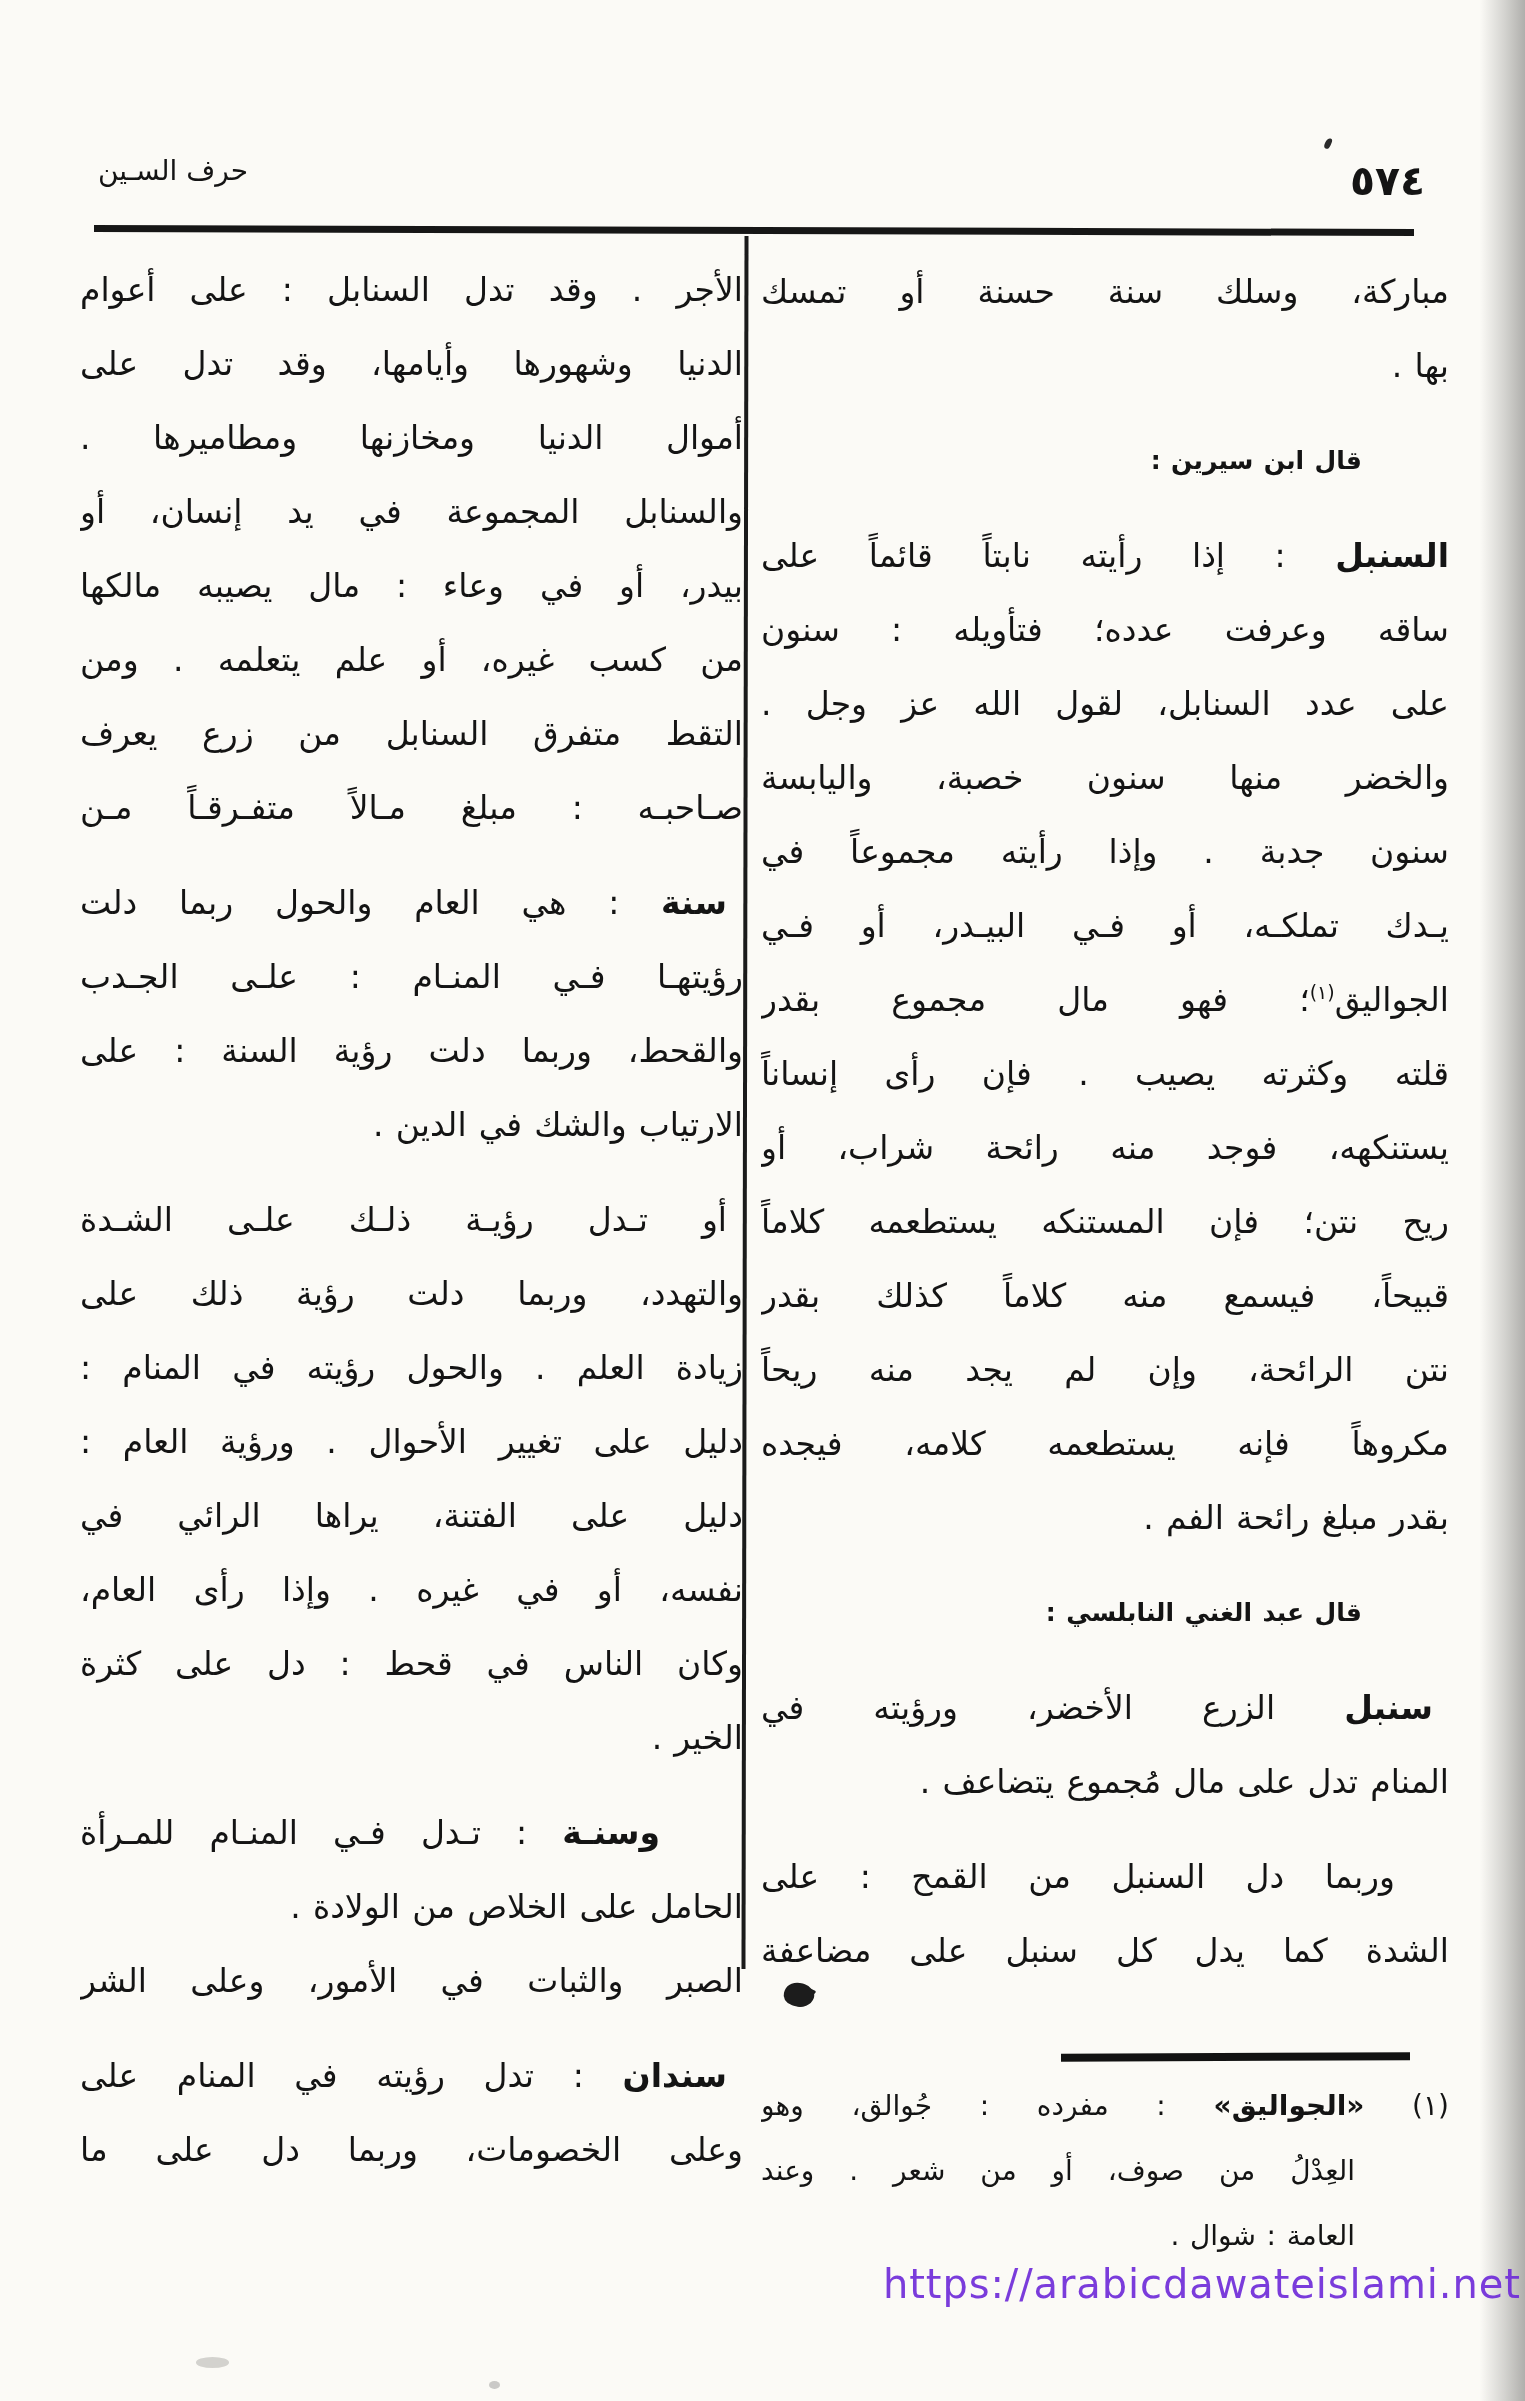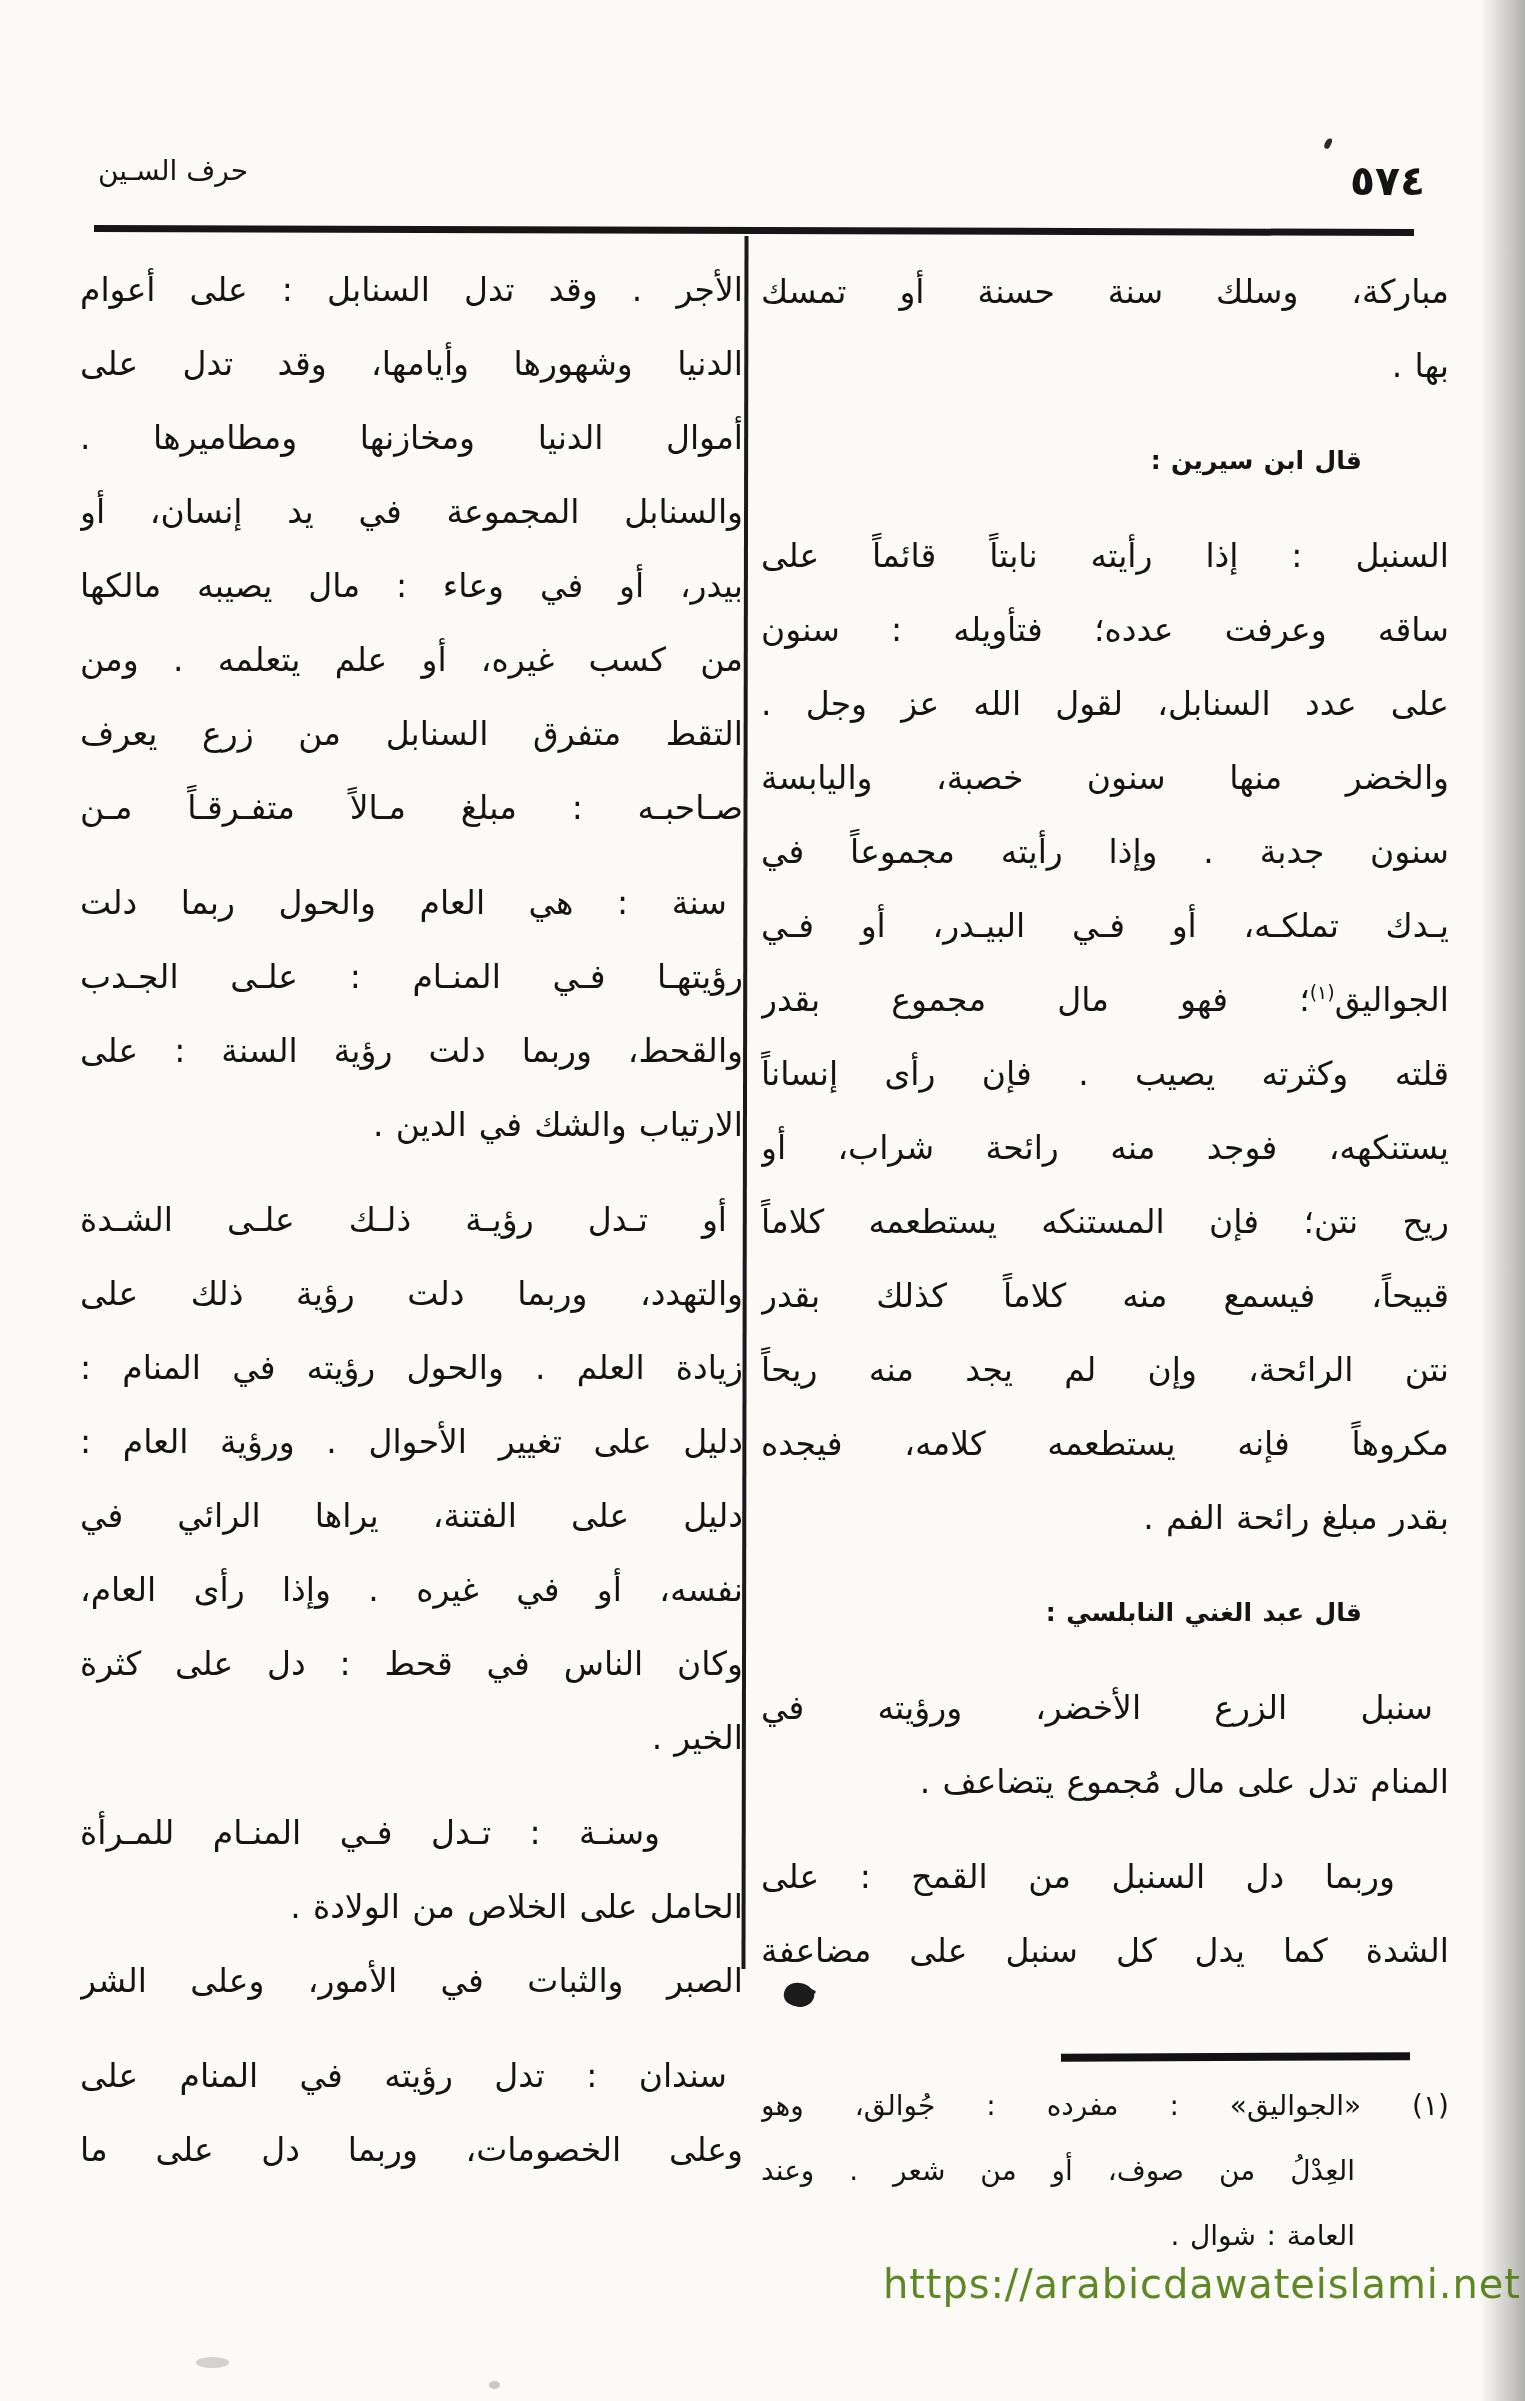--- a/index.html
+++ b/index.html
@@ -41,40 +41,40 @@
     font-size: 33px; line-height: 74px; height: 74px;
     text-align: justify; text-align-last: justify;
     overflow: hidden; word-spacing: 1.7px;
   }
   .line.last { text-align: right; text-align-last: right; }
   .line.heading { font-weight: bold; text-align: center; text-align-last: right; padding-right: 87px; font-size: 25px; }
   .line.i1 { padding-right: 16px; }
   .line.i2 { padding-right: 54px; }
   .line.i3 { padding-right: 83px; }
   .line.gap { margin-top: 21px; }
-  .b { font-weight: normal; margin-top: 35px; }
+  .b { font-weight: bold; margin-top: 35px; }
   .sup { font-size: 19px; vertical-align: super; line-height: 0; }
   
   .flower { height: 37px; margin-top: -7px; position: relative; }
   .flower .blob {
     position: absolute; left: 23px; top: 1.7px; width: 30px; height: 24.4px;
     background: #1c1c1c; border-radius: 52% 44% 58% 40%;
     box-shadow: 8.7px -6.1px 0 -8.7px #1c1c1c, -7px 6.1px 0 -9.6px #1c1c1c, 2.6px 9.6px 0 -10.5px #1c1c1c;
     transform: rotate(18deg);
   }
   .footnote { margin-top: 35px; }
   .fn-rule {
     width: 349px; height: 7.9px; background: #121212;
     margin-right: 39px; margin-bottom: 12.2px; transform: rotate(-0.25deg);
   }
   .line.fn { font-size: 28px; line-height: 65px; height: 65px; }
   .line.fni { padding-right: 94px; }
   .watermark {
     position: absolute; left: 883px; top: 2261px;
-    direction: ltr; font-size: 40px; color: #4d7c0f; letter-spacing: 0.9px;
+    direction: ltr; font-size: 40px; color: #6d28d9; letter-spacing: 0.9px;
     font-family: "DejaVu Sans", sans-serif; opacity: 0.9;
   }
   .speck1 { position: absolute; left: 1325px; top: 138px; width: 6.1px; height: 11.3px;
             background: #2a2a2a; border-radius: 60% 40% 50% 50%; transform: rotate(24deg); }
   .speck2 { position: absolute; left: 196px; top: 2357px; width: 33px; height: 10.5px;
             background: rgba(90,90,88,0.25); border-radius: 50%; }
   .speck3 { position: absolute; left: 489px; top: 2381px; width: 10.5px; height: 7.9px;
             background: rgba(90,90,88,0.30); border-radius: 50%; }
 </style>
 </head>

